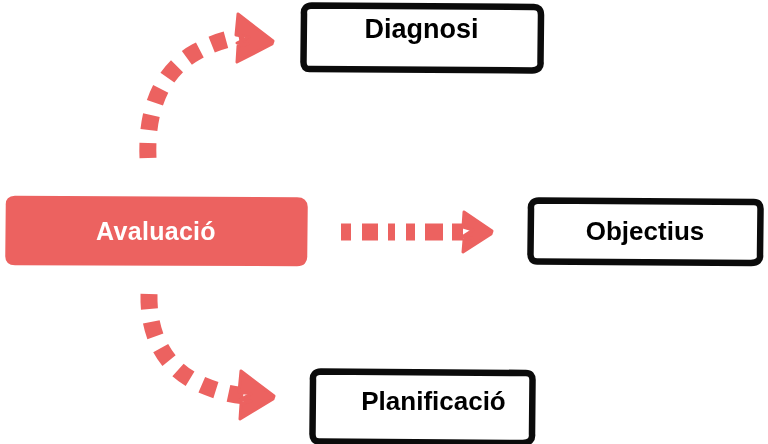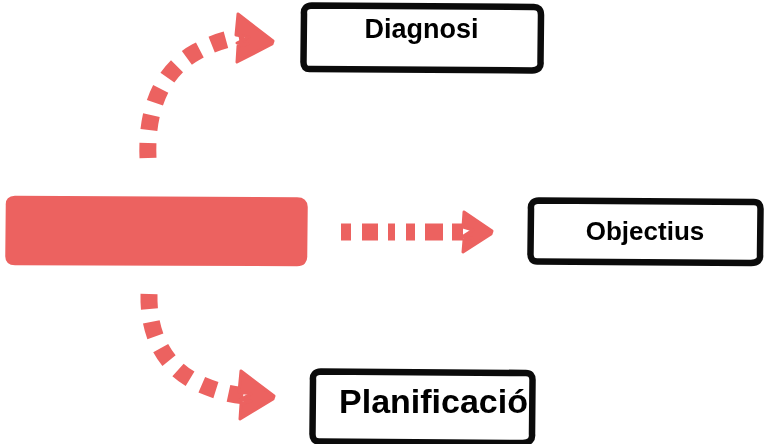--- a/index.html
+++ b/index.html
@@ -60,21 +60,21 @@
     color: #000000;
     font-size: 26px;
     border-radius: 10px;
   }
   #label-planificacio {
     left: 310px;
     top: 370px;
     width: 247px;
     height: 62px;
     color: #000000;
-    font-size: 34px;
+    font-size: 26px;
   }
 </style>
 </head>
 <body>
 
 <div id="canvas">
 
   <svg id="diagram-svg" viewBox="0 0 768 444">
 
     <g>
@@ -169,20 +169,21 @@
                L 241 404
                L 251 401
                L 239 400
                L 251 394
                L 239 392
                Z" fill="#ec6260" stroke="#ec6260" stroke-width="3" stroke-linejoin="round"></path>
     </g>
 
   </svg>
 
+  <div class="node-label" id="label-avaluacio">Avaluació</div>
 
   <div class="node-label" id="label-diagnosi">Diagnosi</div>
 
   <div class="node-label" id="label-objectius">Objectius</div>
 
   <div class="node-label" id="label-planificacio">Planificació</div>
 
 </div>
 
 </body></html>

